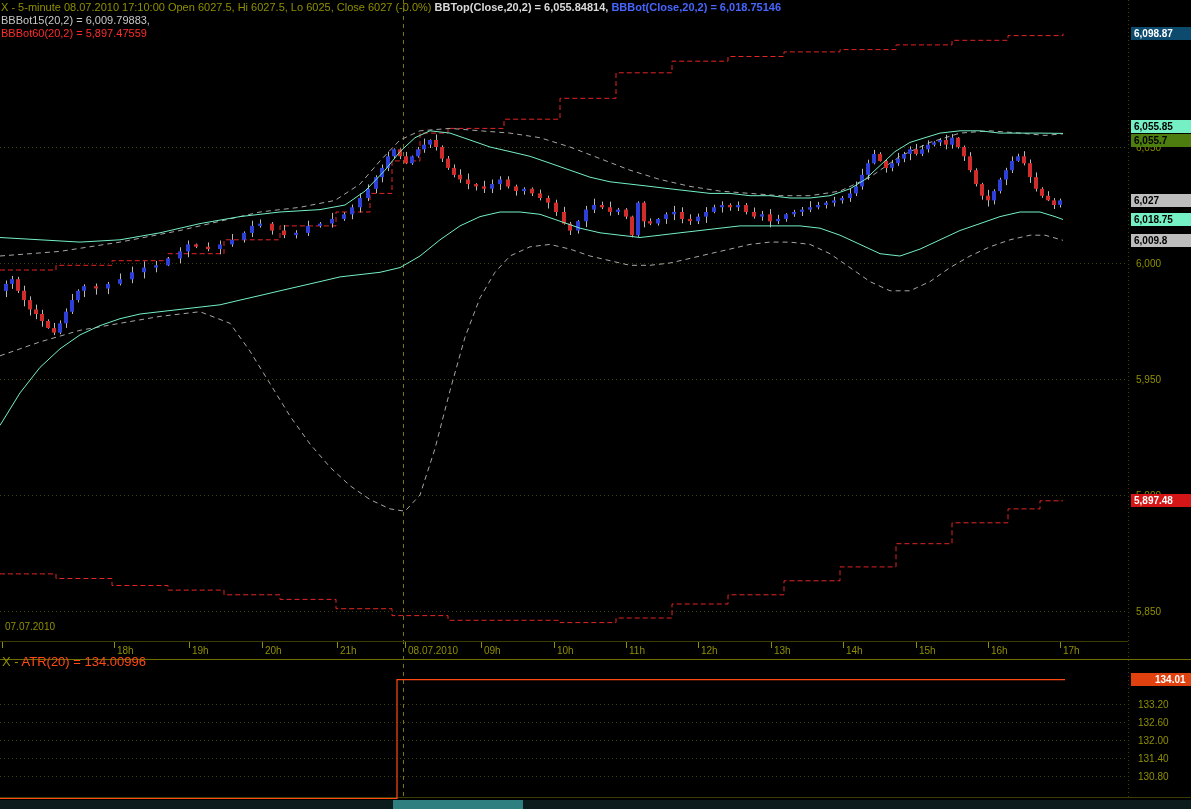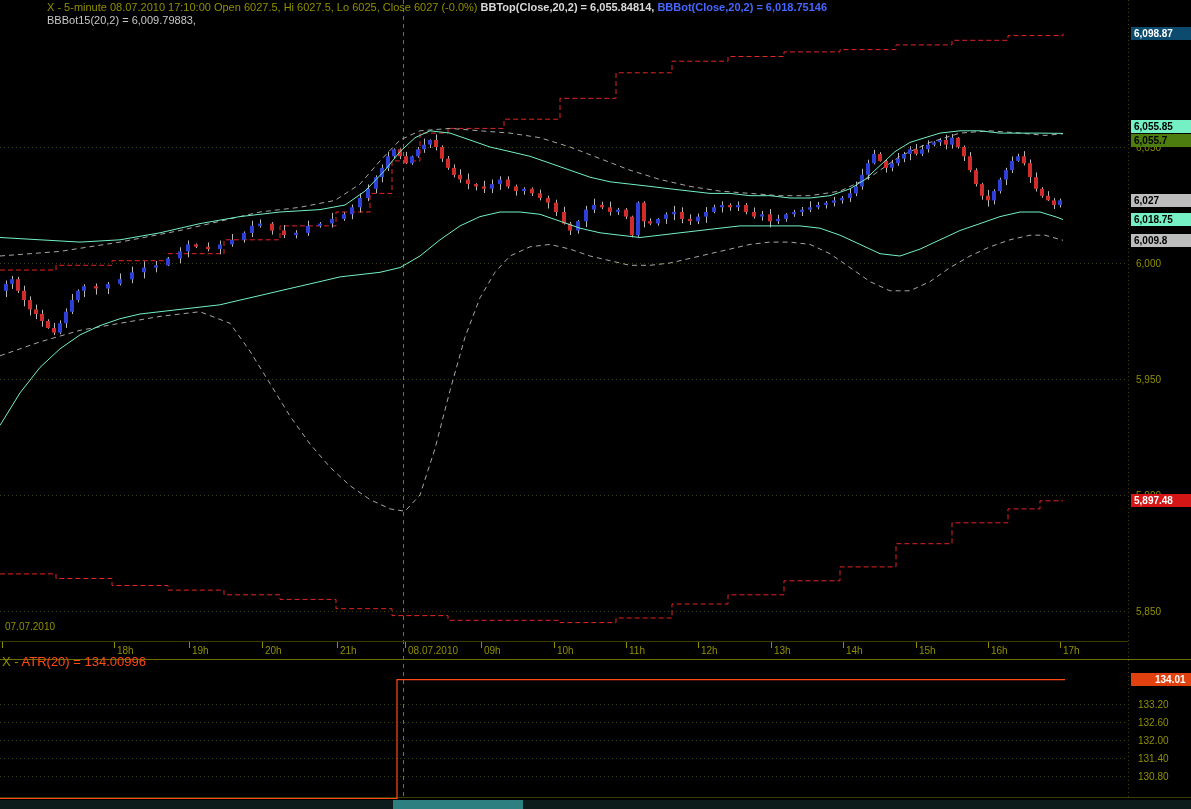--- a/index.html
+++ b/index.html
@@ -1,20 +1,20 @@
 <!DOCTYPE html>
 <html><head>
 <meta charset="utf-8">
 <style>
   html,body{margin:0;padding:0;background:#000;}
   #app{position:relative;width:1191px;height:809px;background:#000;overflow:hidden;
        font-family:"Liberation Sans",sans-serif;}
   #chart-svg{position:absolute;left:0;top:0;}
   #hdr{position:absolute;left:1px;top:1px;z-index:5;}
-  .hline{white-space:pre;font-size:11px;line-height:13px;margin-left:46px;}
+  .hline{white-space:pre;font-size:11px;line-height:13px;}
   .c-olive{color:#8f8f00;}
   .c-white{color:#d9d9d9;font-weight:bold;}
   .c-blue{color:#4666ff;font-weight:bold;}
   .c-silver{color:#c8c8c8;}
   .c-red{color:#ff2a2a;}
   #atr-hdr{position:absolute;left:2px;top:654px;font-size:13px;white-space:pre;z-index:5;}
   .c-orange{color:#ff4a14;}
   .axis-label{position:absolute;font-size:10px;color:#8f8f00;line-height:11px;}
   .x-label{position:absolute;font-size:10px;color:#8f8f00;line-height:11px;}
   .price-tag{position:absolute;left:1131px;width:60px;height:13px;font-size:10px;
@@ -344,20 +344,21 @@
       <line x1="1060.5" y1="198.6" x2="1060.5" y2="207.5" stroke="#b9b9b9"></line>
       <rect x="1058" y="200.4" width="4" height="4.6" fill="#2e3fd8"></rect>
       <polyline points="0,237.5 40,239.8 80,242.1 120,239.8 160,232.8 200,223.6 240,216.6 280,212.0 320,209.6 345,205.0 365,191.1 385,170.2 400,151.6 415,137.7 430,130.8 450,133.1 470,140.0 490,147.0 510,151.6 530,156.3 550,163.2 570,170.2 590,177.2 610,181.8 630,184.1 650,186.4 670,188.8 690,191.1 710,193.4 730,193.4 750,195.7 770,195.7 790,198.0 810,198.0 830,195.7 850,188.8 865,179.5 880,165.6 895,151.6 910,142.4 925,137.7 940,133.1 960,130.8 980,130.8 1000,133.1 1020,133.1 1040,133.1 1063,133.4" fill="none" stroke="#74f0c4"></polyline>
       <polyline points="0,425.4 20,392.9 40,367.4 60,348.8 80,334.9 100,325.6 120,318.7 140,314.0 160,311.7 180,309.4 200,307.1 220,304.8 240,300.1 260,295.5 280,290.8 300,286.2 320,281.6 340,276.9 360,274.6 380,272.3 400,267.6 420,256.0 440,239.8 460,225.9 480,216.6 500,212.0 520,212.0 540,214.3 560,221.2 580,228.2 600,232.8 620,235.2 640,237.5 660,235.2 680,232.8 700,230.5 720,228.2 740,225.9 760,225.9 780,225.9 800,225.9 820,228.2 840,235.2 860,244.4 880,253.7 900,256.0 920,249.1 940,239.8 960,230.5 980,223.6 1000,216.6 1020,212.0 1040,212.0 1055,216.6 1063,219.5" fill="none" stroke="#74f0c4"></polyline>
       <polyline points="0,798.5 397,798.5 397,679.7 1065,679.7" fill="none" stroke="#ff4a14" stroke-width="1.2"></polyline>
     </svg>
 
   <div id="hdr">
     <div class="hline"><span class="c-olive">X - 5-minute 08.07.2010 17:10:00 Open 6027.5, Hi 6027.5, Lo 6025, Close 6027 (-0.0%) </span><span class="c-white">BBTop(Close,20,2) = 6,055.84814, </span><span class="c-blue">BBBot(Close,20,2) = 6,018.75146</span></div>
     <div class="hline c-silver">BBBot15(20,2) = 6,009.79883,</div>
+    <div class="hline c-red">BBBot60(20,2) = 5,897.47559</div>
   </div>
 
   <div id="atr-hdr"><span class="c-olive">X - </span><span class="c-orange">ATR(20) = 134.00996</span></div>
 
   <div id="y-labels">
       <div class="axis-label" style="left: 1136px; top: 142px;">6,050</div>
       <div class="axis-label" style="left: 1136px; top: 258px;">6,000</div>
       <div class="axis-label" style="left: 1136px; top: 374px;">5,950</div>
       <div class="axis-label" style="left: 1136px; top: 490px;">5,900</div>
       <div class="axis-label" style="left: 1136px; top: 606px;">5,850</div>

